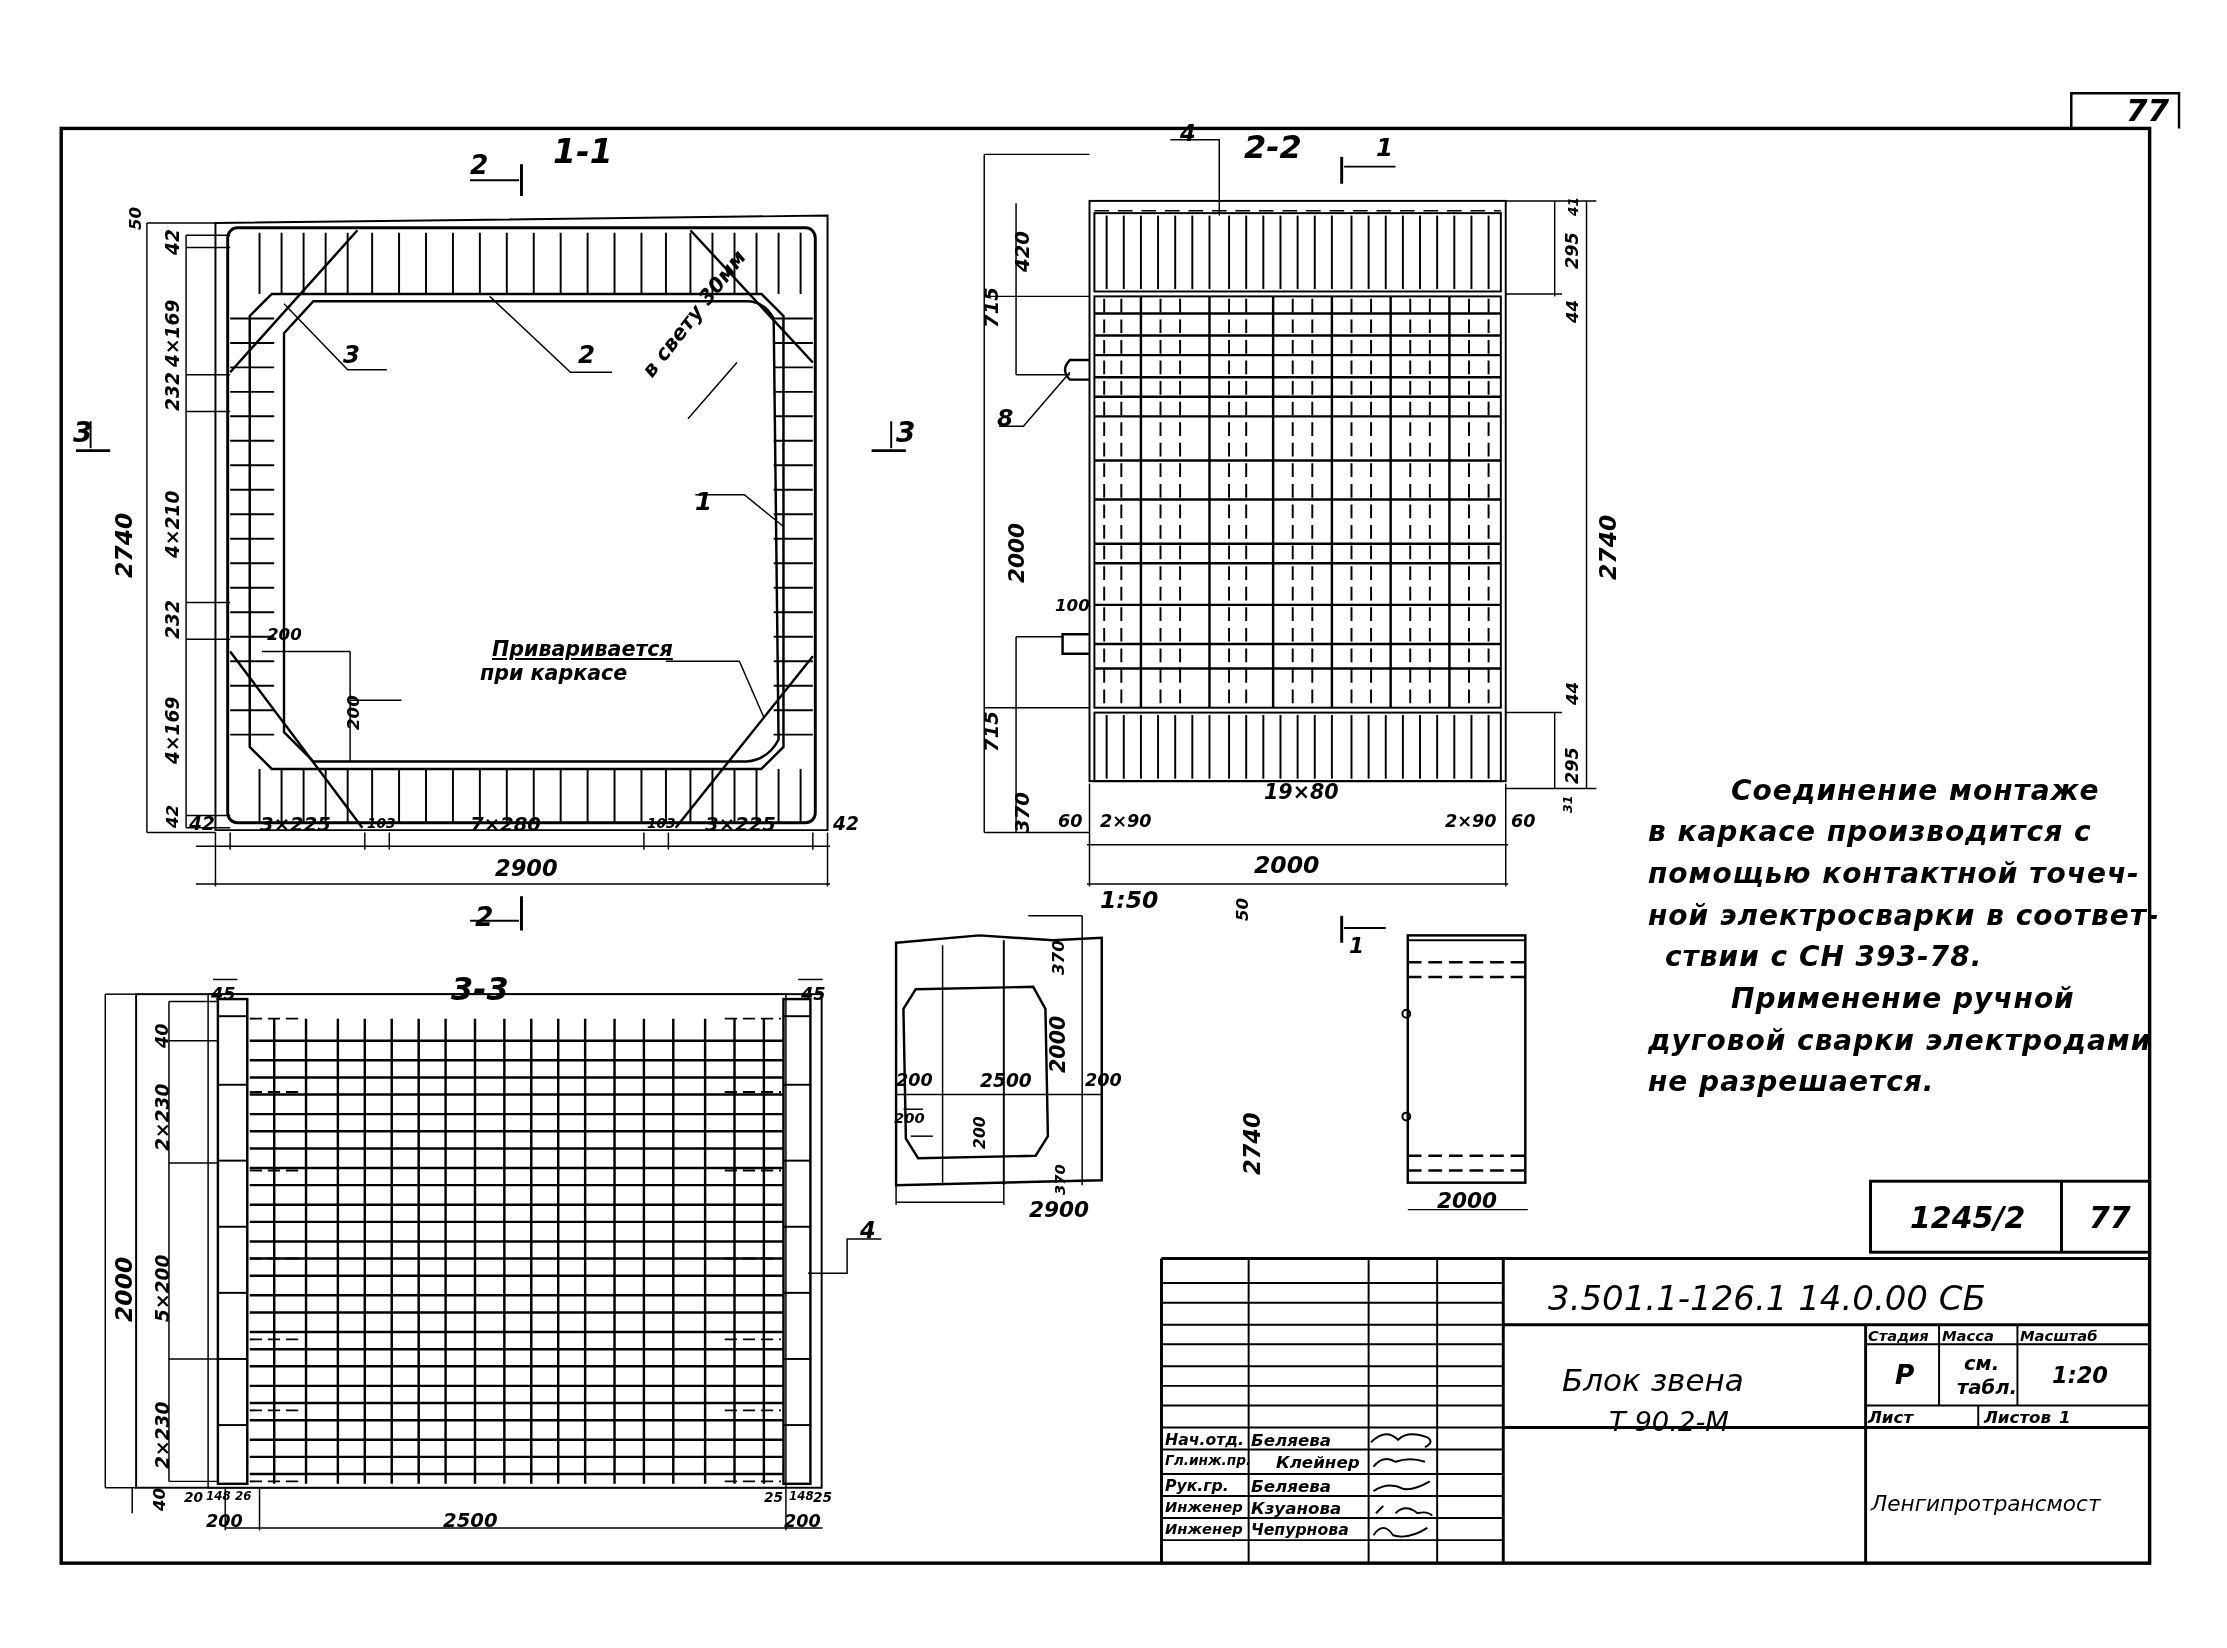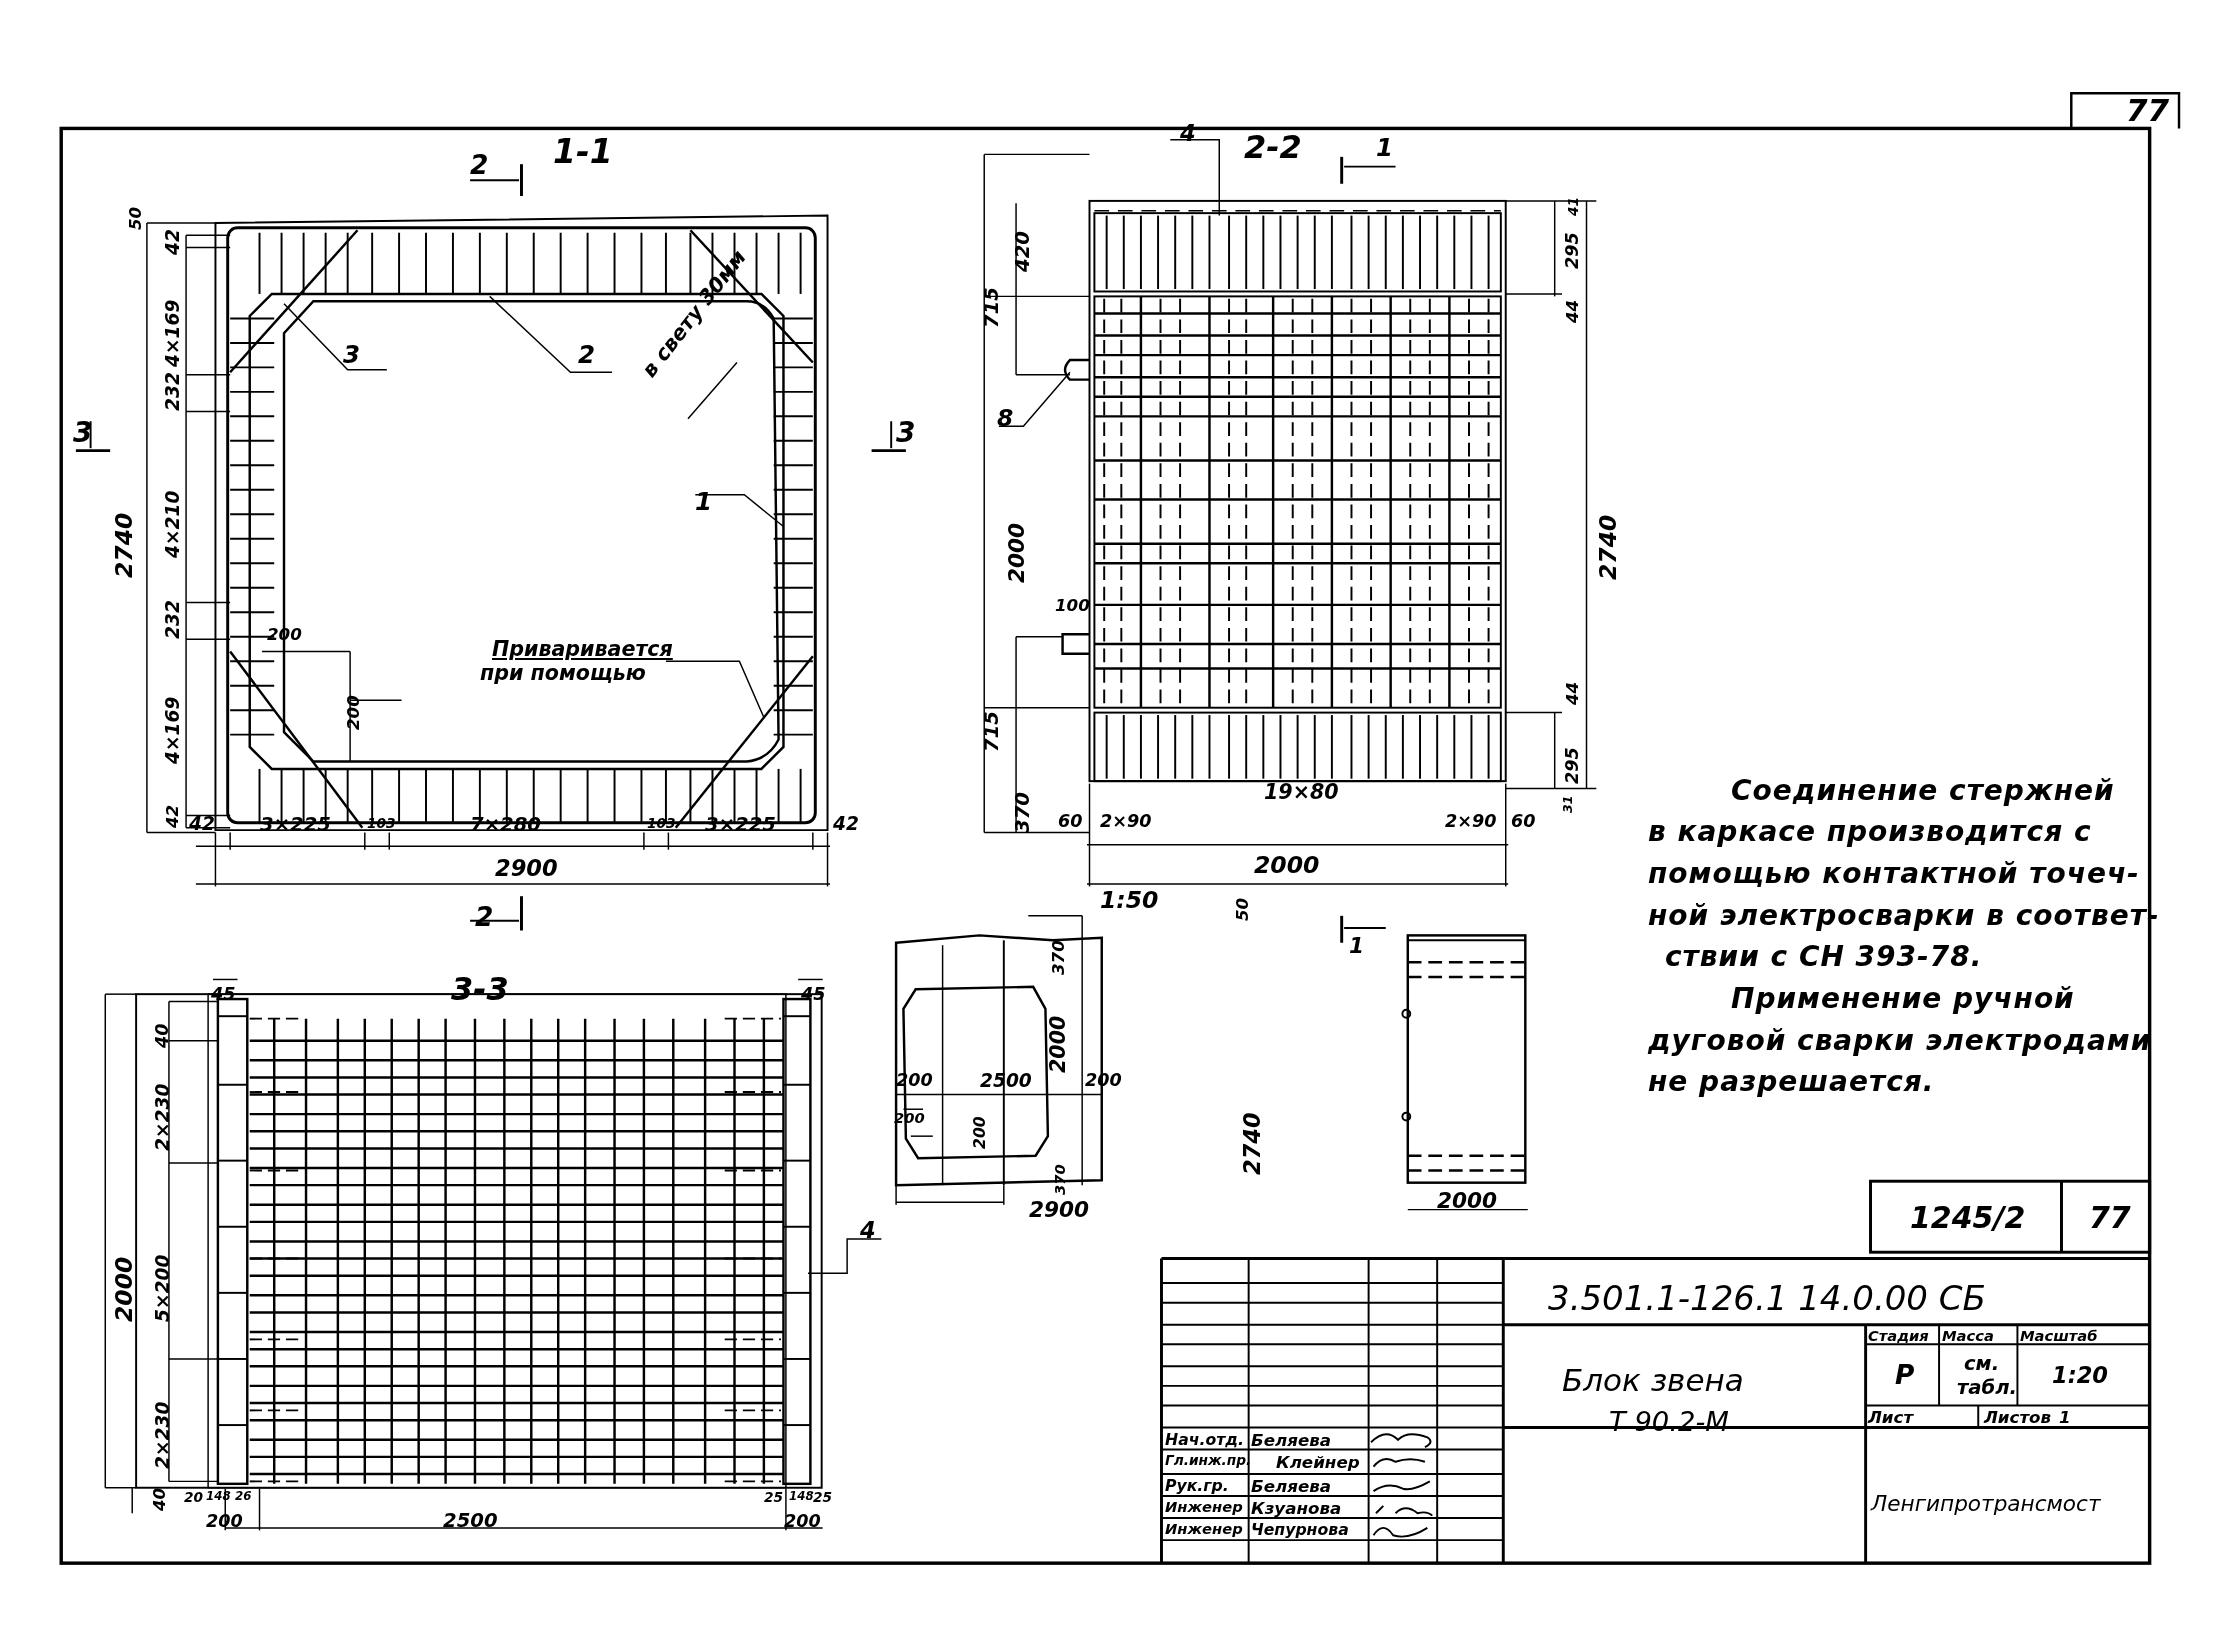--- a/index.html
+++ b/index.html
@@ -510,21 +510,21 @@
   <div class="abs hw" style="left:553px;top:132px;font-size:33px;">1-1</div>
   <div class="abs hw" style="left:470px;top:149px;font-size:26.4px;">2</div>
   <div class="abs hw" style="left:475px;top:901px;font-size:26.4px;">2</div>
   <div class="abs hw" style="left:73px;top:416px;font-size:28px;">3</div>
   <div class="abs hw" style="left:896px;top:416px;font-size:28px;">3</div>
   <div class="abs hw" style="left:343px;top:340px;font-size:24.5px;">3</div>
   <div class="abs hw" style="left:578px;top:340px;font-size:24.5px;">2</div>
   <div class="abs hw" style="left:695px;top:487px;font-size:24.5px;">1</div>
   <div class="abs hw" style="left:637px;top:367px;font-size:20.6px;transform:rotate(-52deg);transform-origin:left top;">в свету 30мм</div>
   <div class="abs hw" style="left:492px;top:637px;font-size:20.6px;text-decoration:underline;">Приваривается</div>
-  <div class="abs hw" style="left:480px;top:661px;font-size:20.6px;">при помощью</div>
+  <div class="abs hw" style="left:480px;top:661px;font-size:20.6px;">при каркасе</div>
   <div class="abs hw" style="left:267px;top:624px;font-size:16.7px;">200</div>
   <div class="abs hw" style="left:343px;top:730px;font-size:16.7px;transform:rotate(-90deg);transform-origin:left top;">200</div>
 
   <div class="abs hw" style="left:125px;top:230px;font-size:16.7px;transform:rotate(-90deg);transform-origin:left top;">50</div>
   <div class="abs hw" style="left:162px;top:255px;font-size:18.6px;transform:rotate(-90deg);transform-origin:left top;">42</div>
   <div class="abs hw" style="left:162px;top:367px;font-size:18.6px;transform:rotate(-90deg);transform-origin:left top;">4×169</div>
   <div class="abs hw" style="left:162px;top:411px;font-size:18.6px;transform:rotate(-90deg);transform-origin:left top;">232</div>
   <div class="abs hw" style="left:162px;top:558px;font-size:18.6px;transform:rotate(-90deg);transform-origin:left top;">4×210</div>
   <div class="abs hw" style="left:162px;top:639px;font-size:18.6px;transform:rotate(-90deg);transform-origin:left top;">232</div>
   <div class="abs hw" style="left:162px;top:764px;font-size:18.6px;transform:rotate(-90deg);transform-origin:left top;">4×169</div>
@@ -600,21 +600,21 @@
   <div class="abs hw" style="left:894px;top:1109px;font-size:14.7px;">200</div>
   <div class="abs hw" style="left:970px;top:1149px;font-size:15.7px;transform:rotate(-90deg);transform-origin:left top;">200</div>
   <div class="abs hw" style="left:1051px;top:1195px;font-size:14.7px;transform:rotate(-90deg);transform-origin:left top;">370</div>
   <div class="abs hw" style="left:1239px;top:1175px;font-size:22.5px;transform:rotate(-90deg);transform-origin:left top;">2740</div>
   <div class="abs hw" style="left:1029px;top:1197px;font-size:21.6px;">2900</div>
   <div class="abs hw" style="left:1349px;top:933px;font-size:21.6px;">1</div>
   <div class="abs hw" style="left:1437px;top:1188px;font-size:21.6px;">2000</div>
 </div>
 
 <div>
-  <div class="note-line" style="left:1731px;top:774px;">Соединение стержней</div>
+  <div class="note-line" style="left:1731px;top:774px;">Соединение монтаже</div>
   <div class="note-line" style="left:1648px;top:815px;">в каркасе производится с</div>
   <div class="note-line" style="left:1648px;top:857px;">помощью контактной точеч-</div>
   <div class="note-line" style="left:1648px;top:899px;text-align:right;">ной электросварки в соответ-</div>
   <div class="note-line" style="left:1665px;top:940px;">ствии с СН 393-78.</div>
   <div class="note-line" style="left:1731px;top:982px;">Применение ручной</div>
   <div class="note-line" style="left:1648px;top:1024px;">дуговой сварки электродами</div>
   <div class="note-line" style="left:1648px;top:1065px;">не разрешается.</div>
 </div>
 
 <div>

